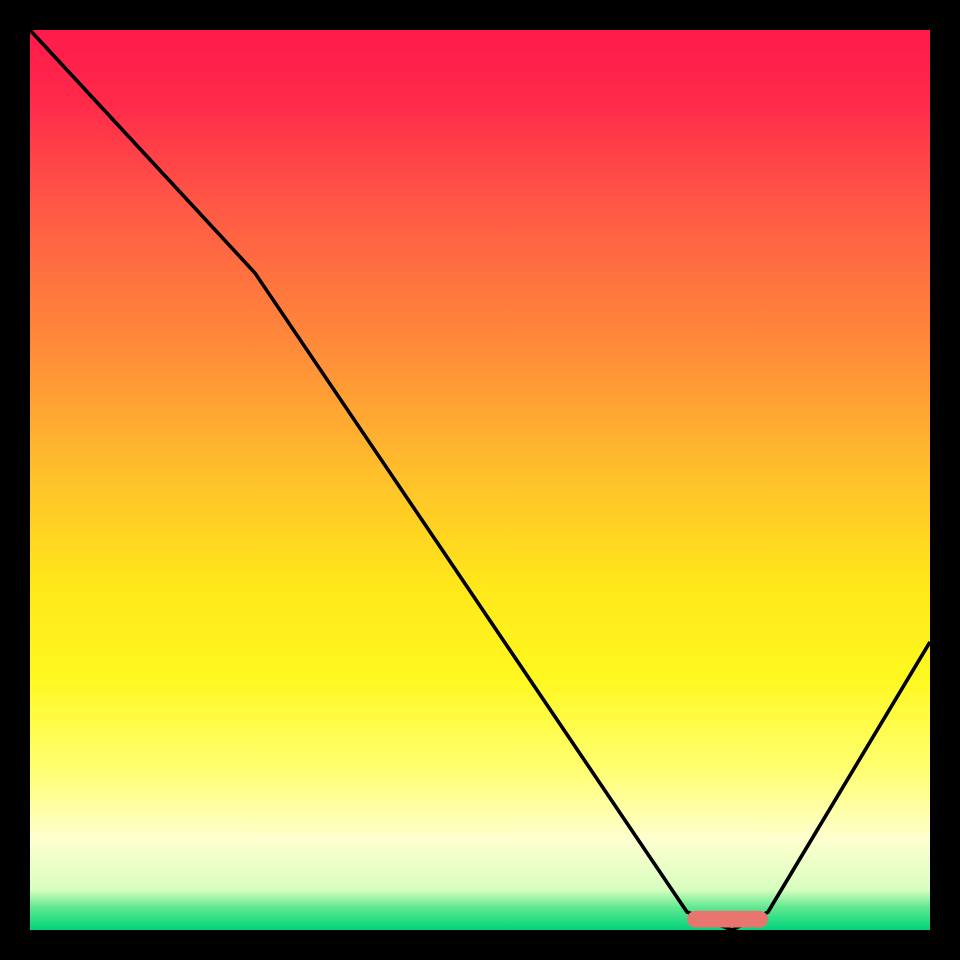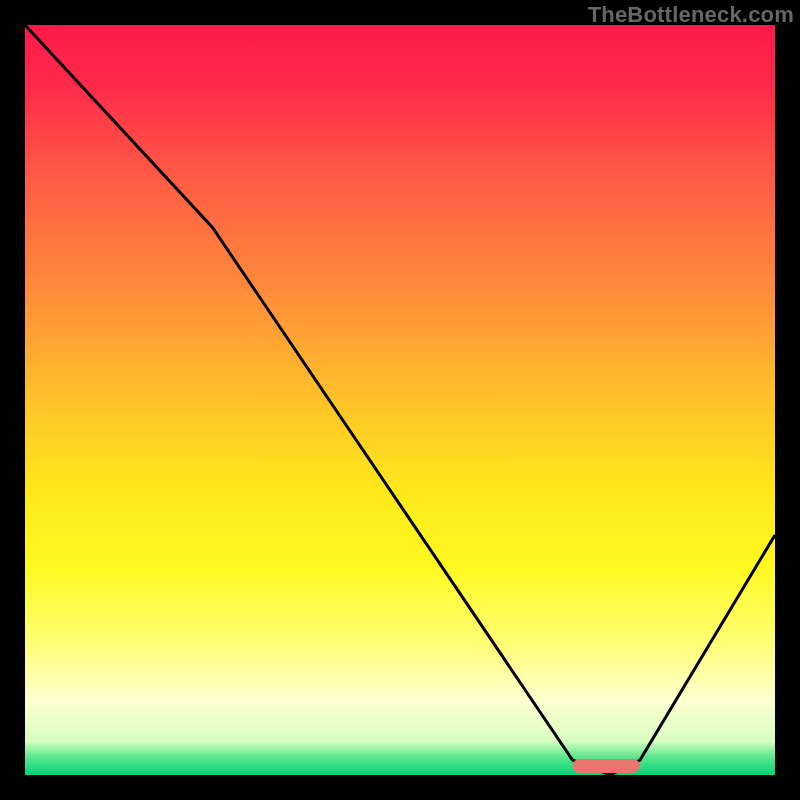--- a/index.html
+++ b/index.html
@@ -34,21 +34,20 @@
     font-size: 22px;
     font-weight: bold;
     letter-spacing: 0.2px;
   }
 </style>
 </head>
 <body>
 
 <div class="frame">
 
-  <div class="attribution">TheBottleneck.com</div>
 
   <div class="plot">
     <svg id="chart-svg" width="750" height="750" viewBox="0 0 750 750">
       <defs>
         <linearGradient id="bg-grad" x1="0" y1="0" x2="0" y2="1">
             <stop offset="0%" stop-color="#ff1a4b"></stop>
             <stop offset="8%" stop-color="#ff2a4a"></stop>
             <stop offset="20%" stop-color="#ff5a45"></stop>
             <stop offset="35%" stop-color="#ff8a3a"></stop>
             <stop offset="50%" stop-color="#ffc22a"></stop>

